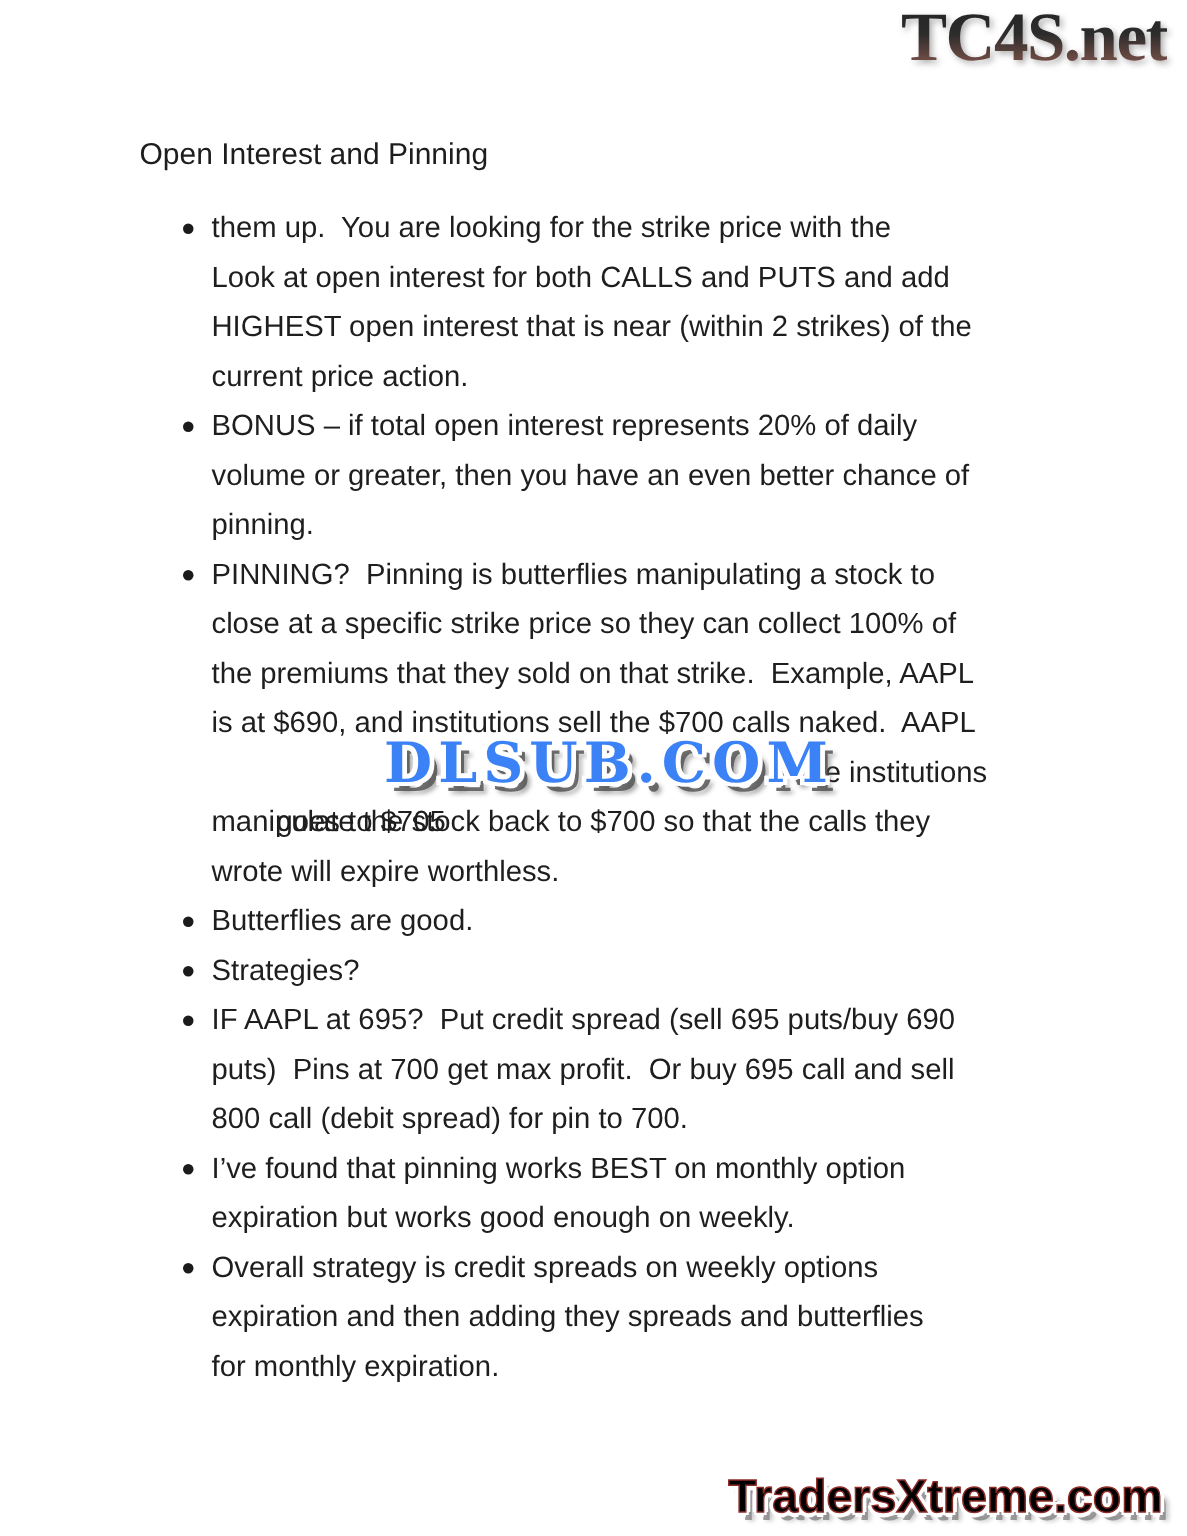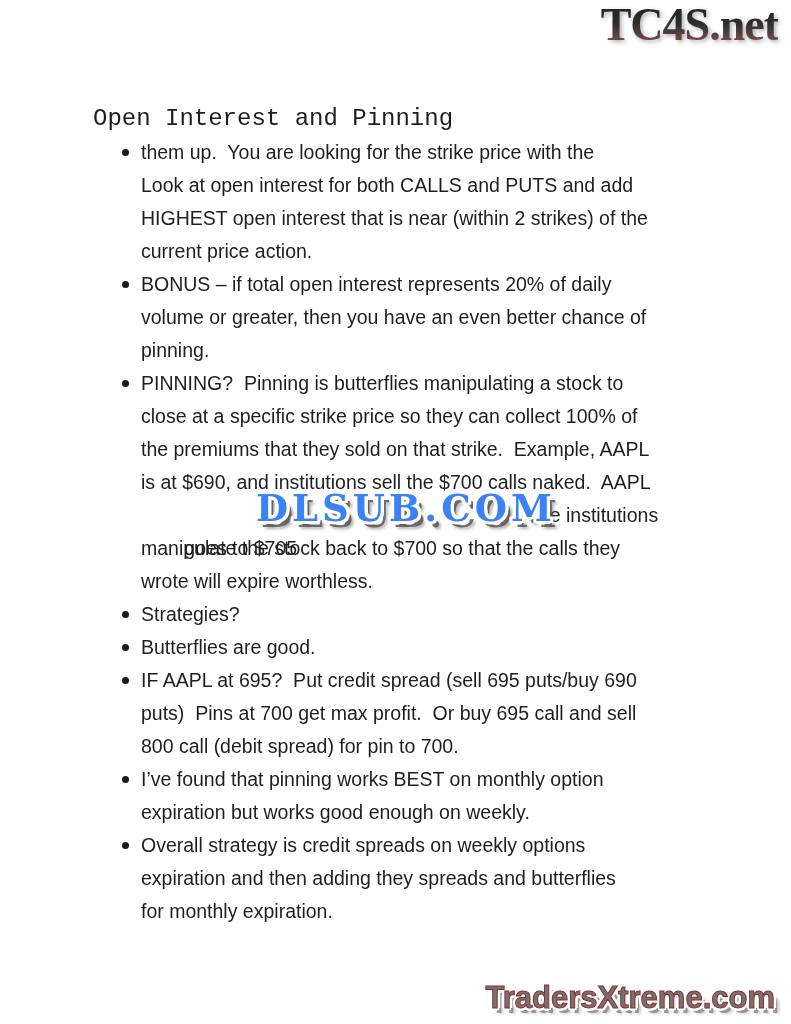--- a/index.html
+++ b/index.html
@@ -12,22 +12,22 @@
   .tc4s-logo {
     position:absolute; top:0px; right:5px;
     font-family:"Liberation Serif", serif; font-weight:bold;
     font-size:46px; letter-spacing:-1px; line-height:1.1;
     background:linear-gradient(180deg,#232323 0%,#2d2c2c 45%,#6e4b44 78%,#9a6a60 100%);
     -webkit-background-clip:text; background-clip:text; color:transparent;
     filter:drop-shadow(2px 2px 2px rgba(130,130,130,.65));
   }
 
   .doc-title {
-    position:absolute; left:93px; top:106px;
-    font-size:24px; line-height:26px; color:#1d1d1d;font-family:Liberation Mono, monospace;
+    position:absolute; left:93px; top:90px;
+    font-size:20px; line-height:26px; color:#1d1d1d;
   }
 
   .bullets { position:absolute; left:121px; top:136px; }
   .bullet { position:relative; padding-left:20px; }
   .dot {
     position:absolute; left:1px; top:13px; width:7px; height:7px;
     border-radius:50%; background:#1b1b1b;
   }
   .line {
     font-size:19.5px; line-height:33px; height:33px;
@@ -46,21 +46,21 @@
       -3px 0 0 #fff, 3px 0 0 #fff, 0 -3px 0 #fff, 0 3px 0 #fff,
       -2px -2px 0 #fff, 2px -2px 0 #fff, -2px 2px 0 #fff, 2px 2px 0 #fff,
       -3px 2px 0 #fff, 3px 2px 0 #fff, -3px -2px 0 #fff, 3px -2px 0 #fff,
       5px 6px 0 rgba(85,85,85,.85), 7px 8px 3px rgba(85,85,85,.45);
   }
 
   
   .tx-logo {
     position:absolute; right:8px; bottom:8px;
     font-weight:bold; font-size:31px; line-height:1.15; letter-spacing:0px;
-    color:#737373;
+    color:#000000;
     -webkit-text-stroke:1px #8e2c28;
     text-shadow:
       -3px 0 0 #fff, 3px 0 0 #fff, 0 -3px 0 #fff, 0 3px 0 #fff,
       -2px -2px 0 #fff, 2px -2px 0 #fff, -2px 2px 0 #fff, 2px 2px 0 #fff,
       4px 5px 0 rgba(120,120,120,.7), 6px 6px 3px rgba(120,120,120,.4);
   }
 </style>
 </head>
 <body>
 
@@ -96,26 +96,26 @@
       <div class="line split">
         <span>goes to $705</span>
         <span class="frag-right">se institutions</span>
       </div>
       <div class="line">manipulate the stock back to $700 so that the calls they</div>
       <div class="line">wrote will expire worthless.</div>
     </div>
 
     <div class="bullet">
       <span class="dot"></span>
-      <div class="line">Strategies?</div>
+      <div class="line">Butterflies are good.</div>
     </div>
 
     <div class="bullet">
       <span class="dot"></span>
-      <div class="line">Butterflies are good.</div>
+      <div class="line">Strategies?</div>
     </div>
 
     <div class="bullet">
       <span class="dot"></span>
       <div class="line">IF AAPL at 695?  Put credit spread (sell 695 puts/buy 690</div>
       <div class="line">puts)  Pins at 700 get max profit.  Or buy 695 call and sell</div>
       <div class="line">800 call (debit spread) for pin to 700.</div>
     </div>
 
     <div class="bullet">

